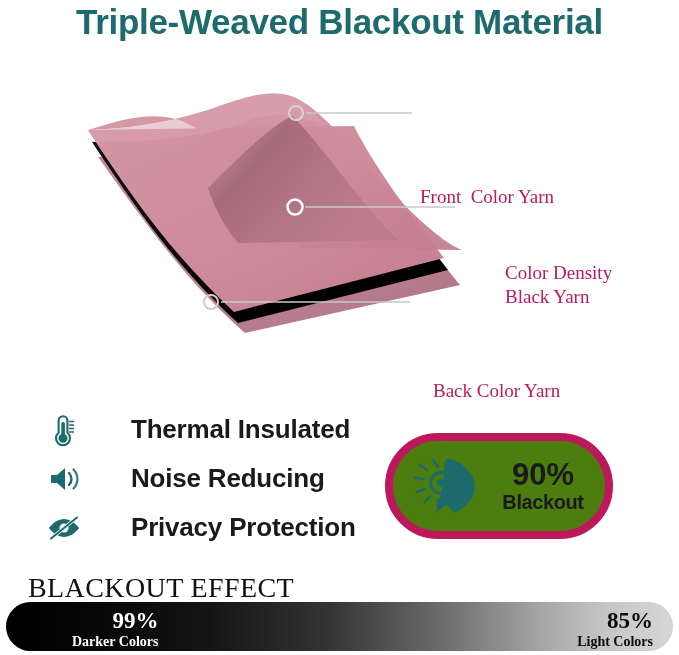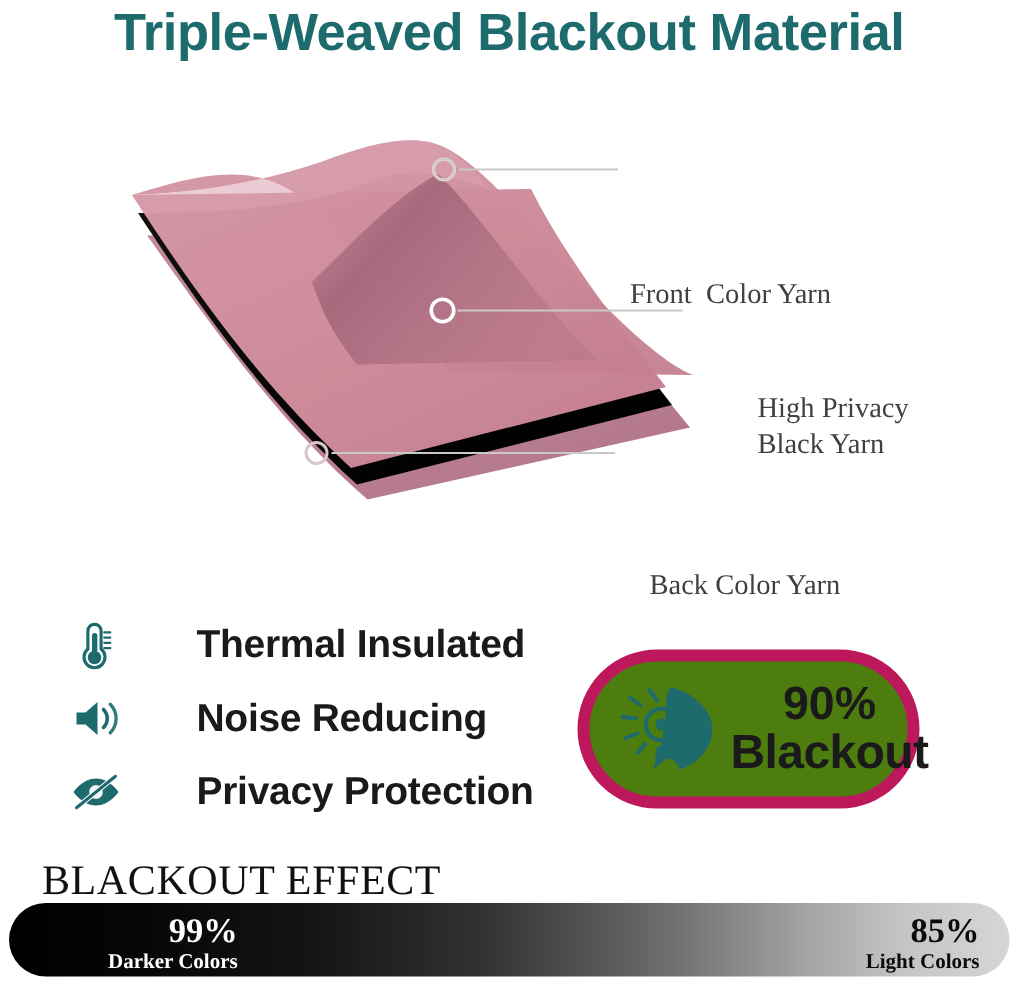--- a/index.html
+++ b/index.html
@@ -38,21 +38,21 @@
     top: 80px;
     width: 679px;
     height: 275px;
   }
   #diagram svg { display: block; }
 
   .callout-label {
     position: absolute;
     font-family: "Liberation Serif", serif;
     font-size: 19px;
-    color: #404040;
+    color: #be185d;
     line-height: 1.28;
     white-space: pre;
   }
   #label-front { left: 420px; top: 105px; }
   #label-high  { left: 505px; top: 181px; }
   #label-back  { left: 418px; top: 299px; margin-left: 15px; }
 
   
   #features {
     position: absolute;
@@ -111,21 +111,21 @@
   #badge-text {
     flex: 1;
     text-align: center;
     font-family: "Liberation Sans", sans-serif;
     font-weight: bold;
     color: #1a1a1a;
     line-height: 1.06;
     padding-right: 6px;
   }
   #badge-pct { font-size: 31px; display: block; }
-  #badge-word { font-size: 32px; display: block; letter-spacing: -0.4px; }
+  #badge-word { font-size: 20px; display: block; letter-spacing: -0.4px; }
 
   
   #effect-heading {
     position: absolute;
     left: 28px;
     top: 572px;
     font-family: "Liberation Serif", serif;
     font-size: 28px;
     color: #111111;
     letter-spacing: 0.4px;
@@ -217,21 +217,21 @@
     </g>
     <g>
       <circle cx="296" cy="33" r="7" fill="none" stroke="#e4dede" stroke-width="2"></circle>
       <circle cx="296" cy="33" r="7" fill="none" stroke="#cfc9c9" stroke-width="1.2"></circle>
       <circle cx="295" cy="127" r="7.5" fill="none" stroke="#ffffff" stroke-width="2.4"></circle>
       <circle cx="211" cy="222" r="7" fill="none" stroke="#d9c6ca" stroke-width="2"></circle>
     </g>
   </svg>
 
   <div class="callout-label" id="label-front">Front  Color Yarn</div>
-  <div class="callout-label" id="label-high"><span>High Privacy</span><br><span>Black Yarn</span></div>
+  <div class="callout-label" id="label-high"><span>Color Density</span><br><span>Black Yarn</span></div>
   <div class="callout-label" id="label-back">Back Color Yarn</div>
 </div>
 
 <div id="features">
 
   <div class="feature-row">
     <span class="feature-icon">
       <svg width="28" height="34" viewBox="0 0 28 34" xmlns="http://www.w3.org/2000/svg">
         <path d="M13 3.2 a4.4 4.4 0 0 1 4.4 4.4 v12.1 a7 7 0 1 1 -8.8 0 V7.6 A4.4 4.4 0 0 1 13 3.2 Z" fill="none" stroke="#1d6b6c" stroke-width="2.1"></path>
         <rect x="11.3" y="9" width="3.6" height="13" rx="1.8" fill="#1d6b6c"></rect>

